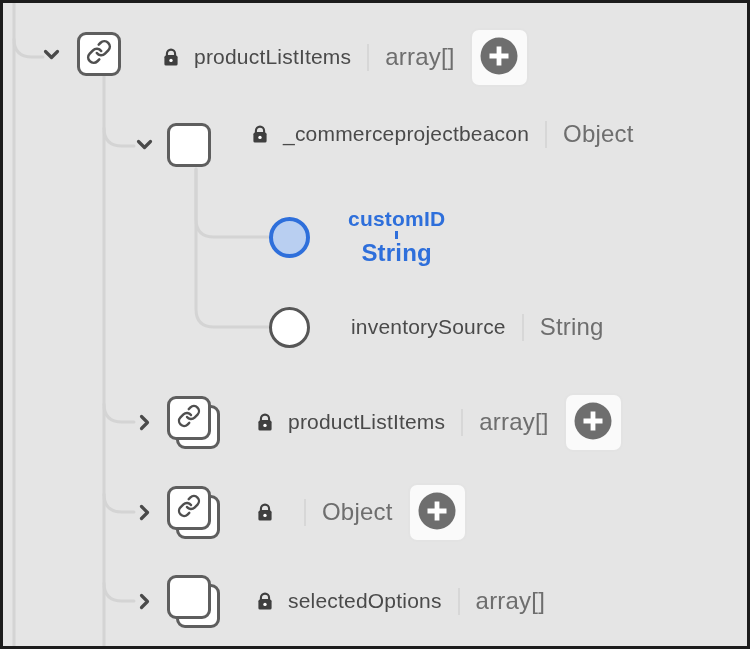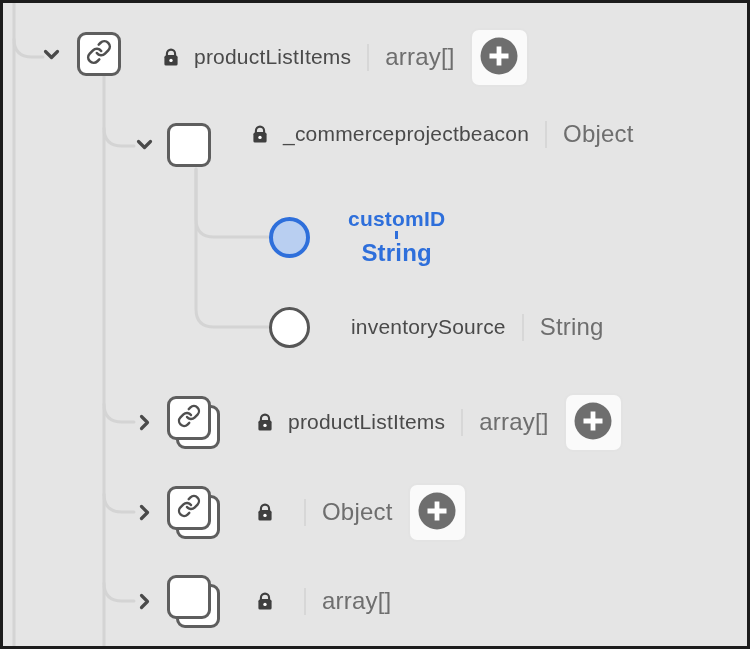--- a/index.html
+++ b/index.html
@@ -218,17 +218,18 @@
     <div class="front"></div>
   </div>
   <div class="row" style="left:254px; top:568px;">
     <span class="lock">
       <svg width="16" height="19" viewBox="0 0 16 19">
           <path d="M8 1.6a4.1 4.1 0 0 1 4.1 4.1V8H3.9V5.7A4.1 4.1 0 0 1 8 1.6z" fill="none" stroke="#3f3f3f" stroke-width="2.1"></path>
           <rect x="1.4" y="7.6" width="13.2" height="10" rx="1.6" fill="#3f3f3f"></rect>
           <circle cx="8" cy="12.4" r="1.7" fill="#fff"></circle>
         </svg>
     </span>
+    <span class="fname">selectedOptions</span>
     <span class="sep"></span>
     <span class="ftype">array[]</span>
   </div>
 
 </div>
 
 </body></html>

